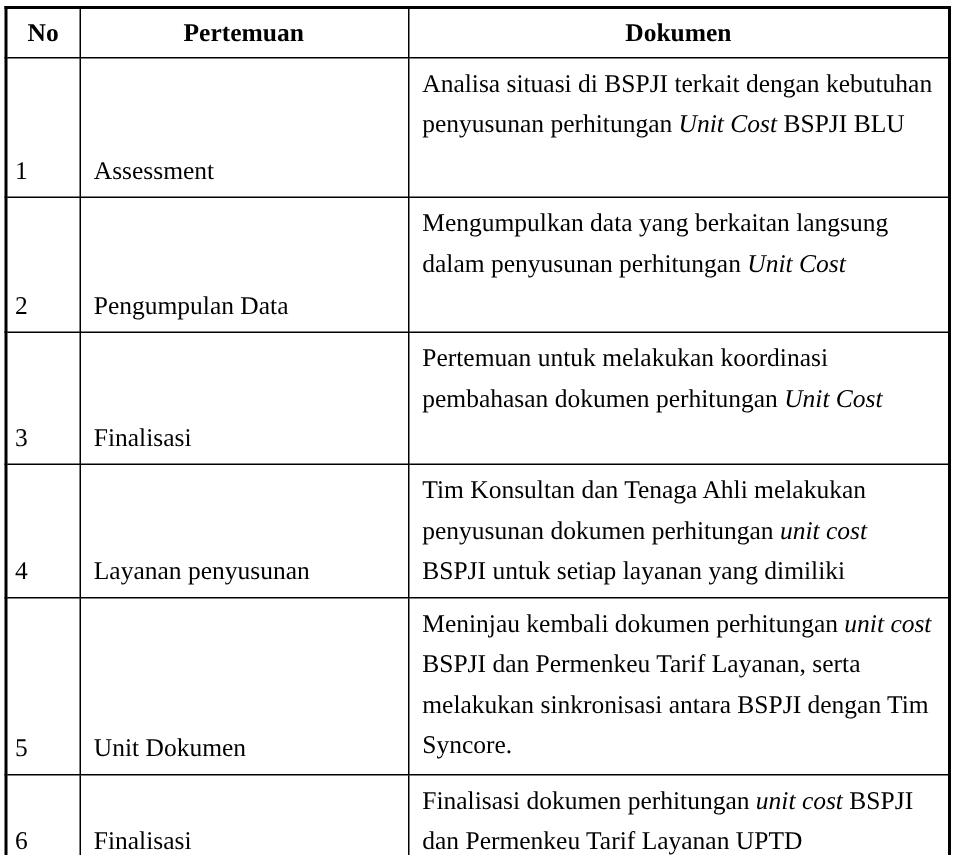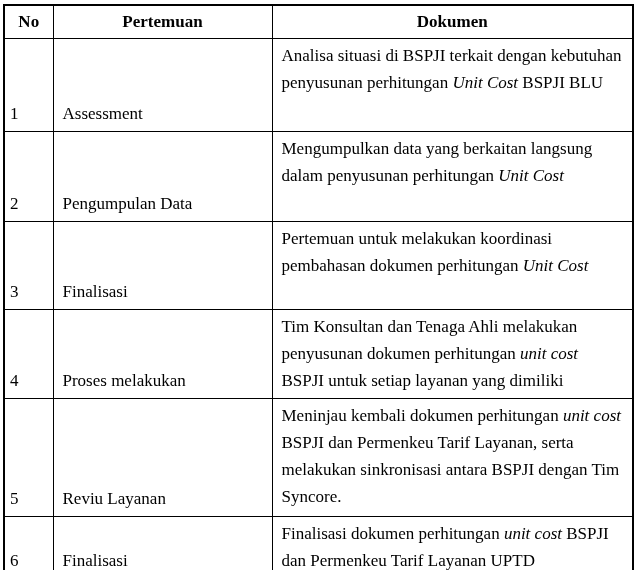--- a/index.html
+++ b/index.html
@@ -88,26 +88,26 @@
       <td class="activity-cell">Pengumpulan Data</td>
       <td class="rincian-cell">Mengumpulkan data yang berkaitan langsung dalam penyusunan perhitungan <i>Unit Cost</i></td>
     </tr>
     <tr class="row-2">
       <td class="no-cell">3</td>
       <td class="activity-cell">Finalisasi</td>
       <td class="rincian-cell">Pertemuan untuk melakukan koordinasi pembahasan dokumen perhitungan <i>Unit Cost</i></td>
     </tr>
     <tr class="row-3">
       <td class="no-cell">4</td>
-      <td class="activity-cell">Proses melakukan</td>
+      <td class="activity-cell">Layanan penyusunan</td>
       <td class="rincian-cell">Tim Konsultan dan Tenaga Ahli melakukan penyusunan dokumen perhitungan <i>unit cost</i> BSPJI untuk setiap layanan yang dimiliki</td>
     </tr>
     <tr class="row-4">
       <td class="no-cell">5</td>
-      <td class="activity-cell">Reviu Layanan</td>
+      <td class="activity-cell">Unit Dokumen</td>
       <td class="rincian-cell">Meninjau kembali dokumen perhitungan <i>unit cost</i> BSPJI dan Permenkeu Tarif Layanan, serta melakukan sinkronisasi antara BSPJI dengan Tim Syncore.</td>
     </tr>
     <tr class="row-5">
       <td class="no-cell">6</td>
       <td class="activity-cell">Finalisasi</td>
       <td class="rincian-cell">Finalisasi dokumen perhitungan <i>unit cost</i> BSPJI dan Permenkeu Tarif Layanan UPTD</td>
     </tr>
   </tbody>
     </table>
 </div>

